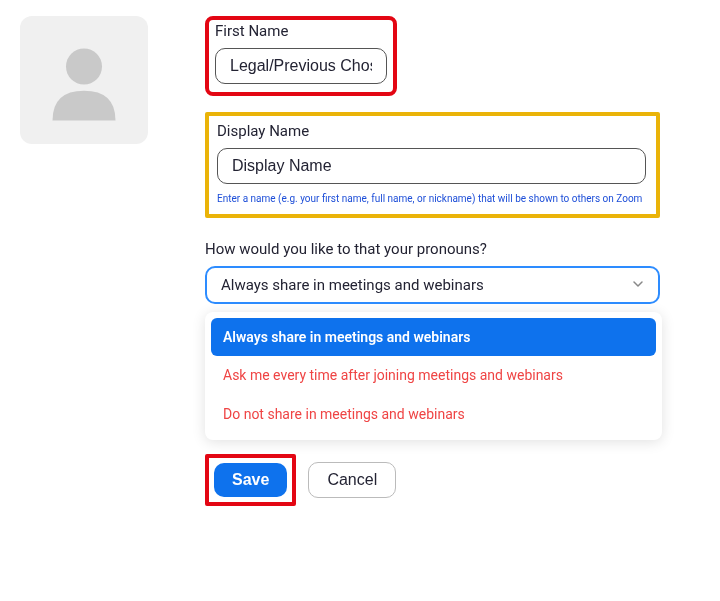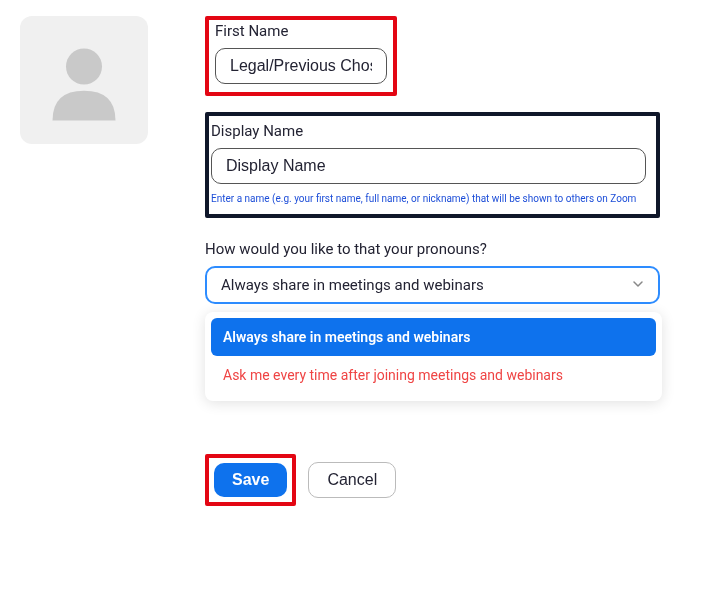--- a/index.html
+++ b/index.html
@@ -39,21 +39,21 @@
     }
     .hint {
       font-size: 10px;
       color: #1d4ed8;
       margin-top: 8px;
       line-height: 1.35;
     }
     .highlight-red {
       border: 4px solid #e30613;
       padding: 2px 6px 8px 6px;
-      border-radius: 2px;
+      border-radius: 8px;
     }
     .fname-wrap { width: 192px; }
     .lname-wrap { width: 172px; }
     .full-input { width: 100%; }
     .section { margin-bottom: 20px; position: relative; }
     .help-icon {
       width: 16px; height: 16px;
       border: 1px solid #777;
       border-radius: 50%;
       display: inline-flex; align-items: center; justify-content: center;
@@ -117,22 +117,22 @@
     .btn-cancel {
       background: #fff;
       color: #232333;
       border: 1px solid #bbb;
       border-radius: 10px;
       padding: 8px 18px;
       font-size: 16px;
       cursor: pointer;
     }
     .display-section {
-      border: 4px solid #0f172a;
-      padding: 6px 10px 8px 2px;
+      border: 4px solid #eab308;
+      padding: 6px 10px 8px 8px;
       border-radius: 2px;
       margin-bottom: 22px;
     }
     .display-section .input { border: 1px solid #555; }
   </style>
 </head>
 <body>
 
 <div class="container">
   <div class="avatar-col">
@@ -166,20 +166,21 @@
           <span>Always share in meetings and webinars</span>
           <span class="chevron">
             <svg width="12" height="12" viewBox="0 0 12 12">
                 <path d="M2 4 L6 8 L10 4" stroke="#888" stroke-width="1.5" fill="none" stroke-linecap="round" stroke-linejoin="round"></path>
               </svg>
           </span>
         </div>
         <div class="dropdown">
           <div class="opt selected">Always share in meetings and webinars</div>
           <div class="opt">Ask me every time after joining meetings and webinars</div>
+          <div class="opt">Do not share in meetings and webinars</div>
         </div>
       </div>
     </div>
 
     <div class="actions">
       <span class="save-hl">
         <button class="btn-save">Save</button>
       </span>
       <button class="btn-cancel">Cancel</button>
     </div>

